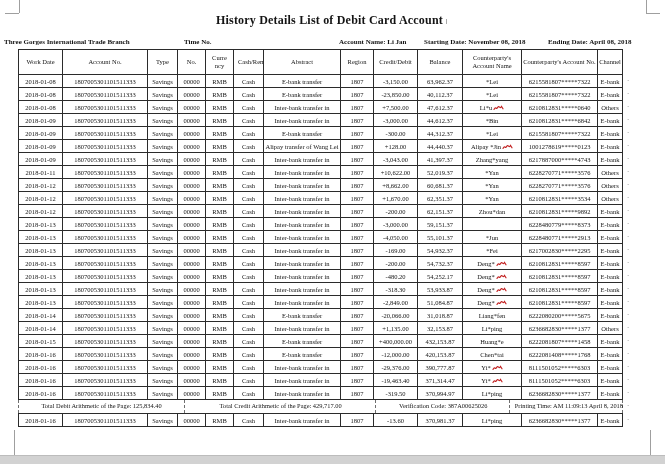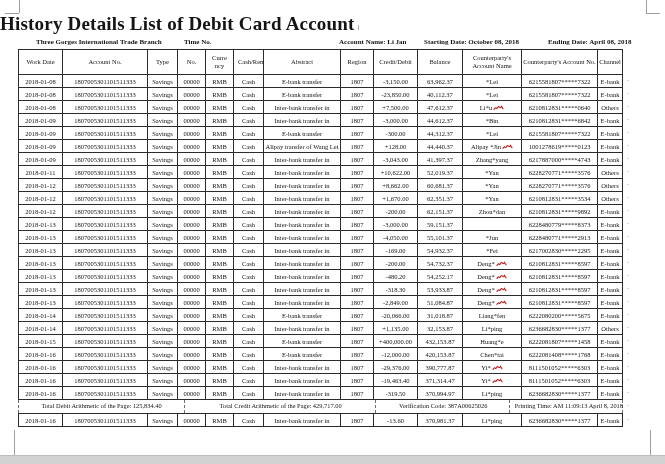--- a/index.html
+++ b/index.html
@@ -9,30 +9,30 @@
     font-family:"Liberation Serif","DejaVu Serif",serif;
   }
   
   .corner { position:absolute; background:#9f9f9f; }
   .cm-v { width:1px; height:13px; top:0; }
   .cm-h { height:1px; width:14px; top:13px; }
   .cm-bv { width:1px; height:26px; top:430px; }
 
   .doc-title {
     position:absolute; top:13px; left:0; width:100%;
-    font-size:19px; font-weight:bold; letter-spacing:.2px;
+    text-align:center; font-size:12px; font-weight:bold; letter-spacing:.2px;
   }
   .doc-title .para-mark{
     display:inline-block; width:2px; height:5px; border-left:1px solid #aaa;
     margin-left:3px;
   }
   .info-line { position:absolute; top:38px; left:0; width:100%; height:10px;
     font-size:7px; font-weight:bold; }
   .info-line span { position:absolute; top:0; white-space:nowrap; }
-  .inf-branch { left:36px; }
+  .inf-branch { left:4px; }
   .inf-card   { left:184px; }
   .inf-name   { left:339px; }
   .inf-start  { left:424px; }
   .inf-end    { left:548px; }
 
   table.ledger {
     position:absolute; left:18px; top:49px; width:604px;
     border-collapse:collapse; table-layout:fixed;
     font-size:6.5px; color:#141414;
   }
@@ -78,21 +78,21 @@
   <div class="corner cm-h" style="left:646px"></div>
   <div class="corner cm-bv" style="left:14px"></div>
   <div class="corner cm-bv" style="left:650px"></div>
 
   <div class="doc-title"><span>History Details List of Debit Card Account</span><span class="para-mark"></span></div>
 
   <div class="info-line">
     <span class="inf-branch">Three Gorges International Trade Branch</span>
     <span class="inf-card">Time No.</span>
     <span class="inf-name">Account Name: Li Jan</span>
-    <span class="inf-start">Starting Date: October 08, 2018</span>
+    <span class="inf-start">Starting Date: November 08, 2018</span>
     <span class="inf-end">Ending Date: April 08, 2018</span>
   </div>
 
   <table class="ledger">
     <colgroup>
       <col style="width:44px">
         <col style="width:85px">
         <col style="width:30px">
       <col style="width:28px">
         <col style="width:28px">

